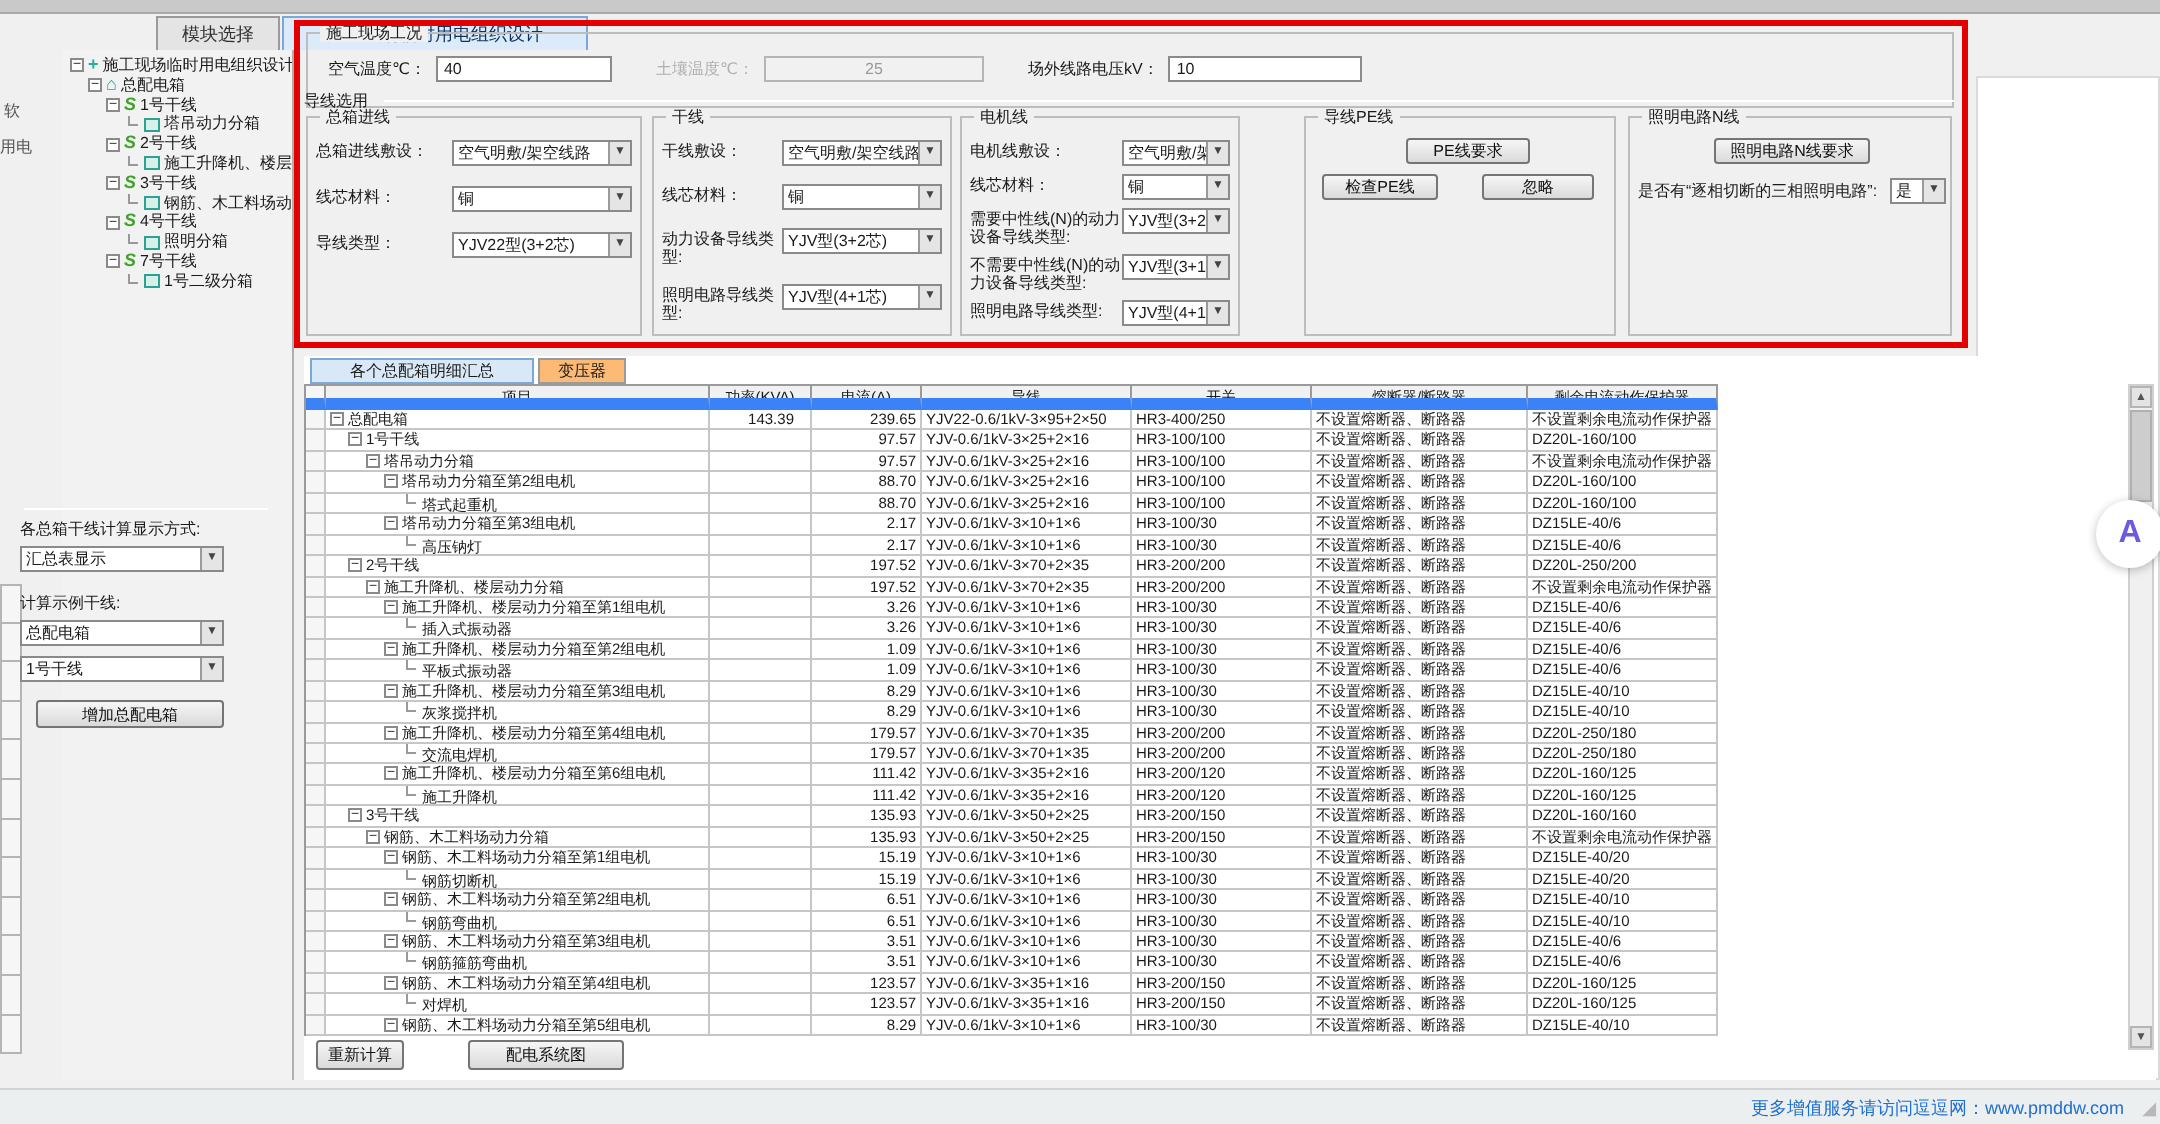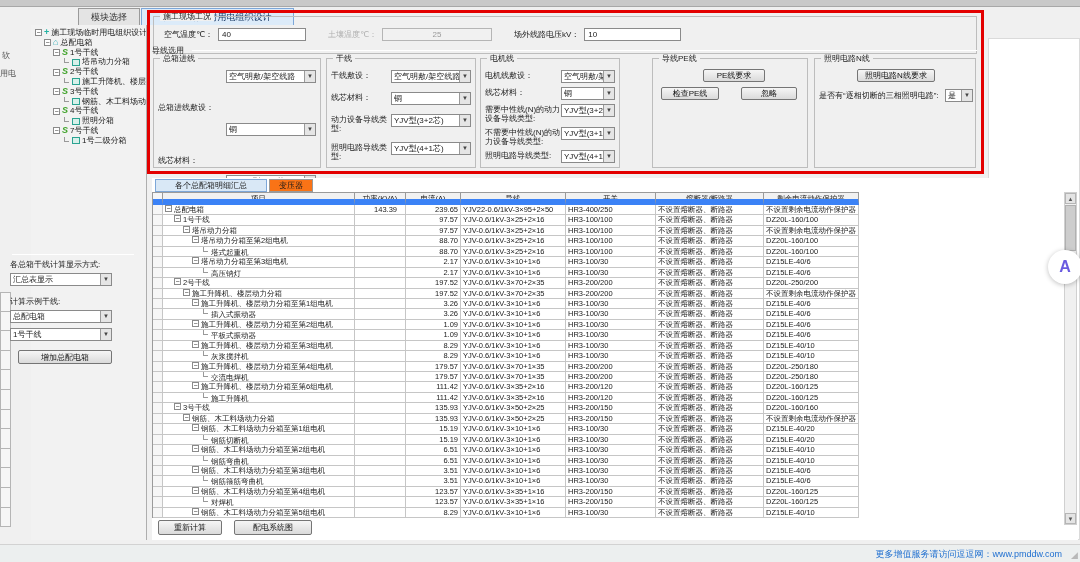--- a/index.html
+++ b/index.html
@@ -62,42 +62,42 @@
   #panel-1 { left:326px; width:150px; }
   #panel-2 { left:480px; width:140px; }
   #panel-pe { left:652px; width:156px; }
   #panel-n  { left:814px; width:162px; }
   .fields { padding:11px 4px 0 4px; }
   .frow { display:flex; align-items:flex-start; }
   #panel-0 .frow { margin-bottom:10px; }
   #panel-1 .frow { margin-bottom:9px; }
   #panel-2 .frow { margin-bottom:4px; }
   .flabel { font-size:8px; line-height:8.5px; flex:0 0 auto; padding-top:2px; }
-  #panel-0 .flabel { width:68px;margin-top:32px; }
+  #panel-0 .flabel { width:68px; }
   #panel-1 .flabel { width:60px; }
   #panel-2 .flabel { width:76px; }
   #panel-0 .combo { width:92px; }
   #panel-1 .combo { width:82px; }
   #panel-2 .combo { width:84px; }
 
   #pe-req { left:50px; top:10px; width:62px; height:13px; line-height:12px; }
   #pe-check { left:8px; top:28px; width:58px; height:13px; line-height:12px; }
   #pe-ignore { left:88px; top:28px; width:56px; height:13px; line-height:12px; }
   #n-req { left:42px; top:10px; width:78px; height:13px; line-height:12px; }
   #n-q { left:4px; top:30px; width:154px; font-size:8px; line-height:9px; display:flex; align-items:center; flex-wrap:nowrap; }
   #n-q .combo { width:28px; flex:0 0 auto; margin-left:1px; }
   #n-note { left:4px; top:47px; width:152px; font-size:8px; line-height:9.5px; color:#2f9e32; }
 
   #red-box { left:147px; top:10px; width:837px; height:164px; border:3px solid #e30000; pointer-events:none; z-index:50; }
   #right-white { left:988px; top:38px; width:92px; height:502px; background:#fff; border:1px solid #dadada; }
 
   
   #table-panel { left:152px; top:178px; width:926px; height:362px; background:#fff; }
   .ttab { position:absolute; top:1px; height:13px; font-size:8px; line-height:12px; text-align:center;
-          border:1px solid #9a9a9a; background:#f97316; overflow:hidden; white-space:nowrap; }
+          border:1px solid #9a9a9a; background:#fdba74; overflow:hidden; white-space:nowrap; }
   #ttab-1 { left:3px; width:112px; background:#d9e8f6; border-color:#7da7d8; }
   #ttab-2 { left:117px; width:44px; }
   #grid { position:absolute; left:0; top:14px; width:707px; border-left:1px solid #9a9a9a; border-top:1px solid #9a9a9a; }
   .trow { display:flex; height:10.45px; }
   .hrow { height:12px; background:#f1f1f1; }
   .tc { border-right:1px solid #c6c6c6; border-bottom:1px solid #c6c6c6; font-size:7.5px; line-height:9.5px;
         white-space:nowrap; overflow:hidden; }
   .hrow .tc { border-right:1px solid #9a9a9a; border-bottom:6px solid #3b82f6; text-align:center; line-height:11px; }
   .c0 { width:10px; background:#f6f6f6; }
   .c1 { width:192px; }
@@ -111,21 +111,21 @@
   .exp { display:inline-block; width:7px; height:7px; line-height:5px; border:1px solid #8a8a8a; background:#fff;
          font-size:7px; text-align:center; color:#333; margin-right:2px; vertical-align:1px; }
 
   #vscroll { position:absolute; left:912px; top:14px; width:13px; height:333px; background:#f0f0f0; border:1px solid #d0d0d0; }
   .sarrow { position:absolute; left:0; width:11px; height:11px; background:#e4e4e4; border:1px solid #b5b5b5;
             font-size:6px; line-height:10px; text-align:center; color:#555; }
   #sarrow-up { top:0; }
   #sarrow-dn { bottom:0; }
   #sthumb { position:absolute; left:0; top:12px; width:11px; height:46px; background:#cdcdcd; border:1px solid #b0b0b0; }
 
-  #btn-recalc { left:158px; top:520px; width:64px; height:15px; line-height:14px; }
+  #btn-recalc { left:158px; top:520px; width:44px; height:15px; line-height:14px; }
   #btn-diagram { left:234px; top:520px; width:78px; height:15px; line-height:14px; }
 
   #status-bar { left:0; top:544px; width:1080px; height:18px; background:#ecefef; border-top:1px solid #d2d2d2; }
   #status-link { position:absolute; right:18px; top:3px; font-size:9px; color:#1f6fd0; }
   #grip { position:absolute; right:2px; bottom:2px; font-size:9px; color:#b8b8b8; }
 
   #badge { left:1048px; top:250px; width:34px; height:34px; background:#fff; border-radius:50%;
            box-shadow:0 1px 5px rgba(0,0,0,.25); text-align:center; line-height:34px; z-index:60;
            font-size:16px; font-weight:bold; color:#6a5be0; }
 </style>

